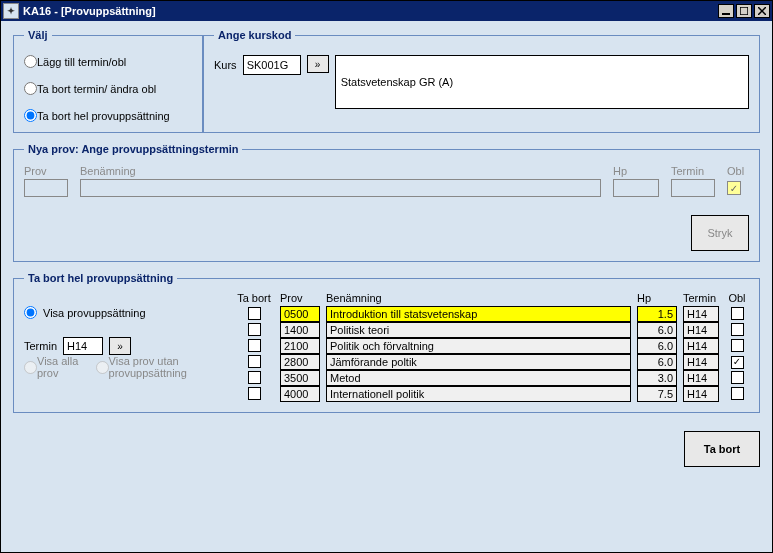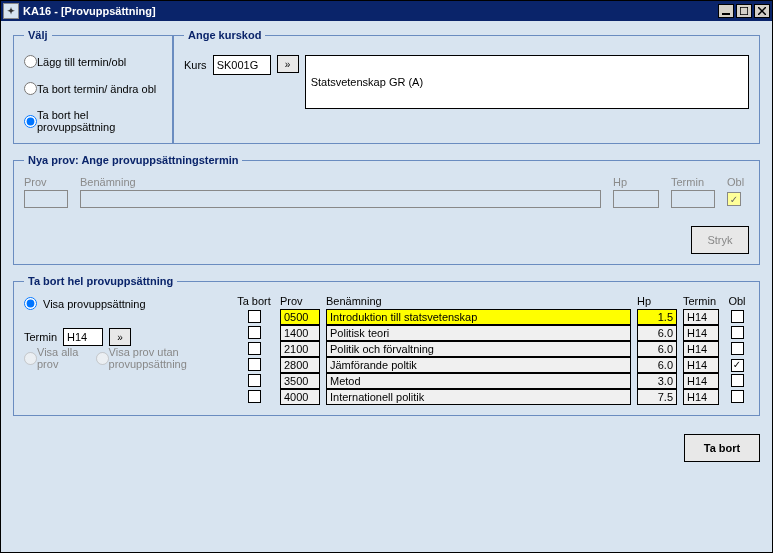--- a/index.html
+++ b/index.html
@@ -57,21 +57,21 @@
   legend {
     color: #0a246a;
     font-weight: bold;
     padding: 0 4px;
     font-size: 11px;
   }
   .row-top {
     display: flex;
     gap: 0;
   }
-  .col-valj { width: 160px; }
+  .col-valj { width: 190px; }
   .col-ange { flex: 1; }
   .radio-group { display: flex; flex-direction: column; gap: 14px; margin-top: 6px; }
   .radio-item { display: flex; align-items: center; }
   .radio-item input { margin: 0; }
   .kurs-row { display: flex; align-items: flex-start; gap: 6px; margin-top: 6px; }
   .kurs-label { padding-top: 4px; }
   .kurs-code {
     width: 58px; height: 20px;
     border: 1px solid #000;
     background: #fff;
@@ -111,33 +111,33 @@
   .obl-box {
     width: 14px; height: 14px;
     border: 1px solid #888;
     background: #ffff99;
     display: flex; align-items: center; justify-content: center;
     font-size: 10px;
     color: #666;
   }
   .btn-stryk-row { display: flex; justify-content: flex-end; margin-top: 18px; }
   .push-btn {
-    min-width: 58px; height: 28px;
+    min-width: 58px; height: 36px;
     background: #e8e8e8;
     border: 1px solid #000;
     font-size: 11px;
     cursor: pointer;
     padding: 0 10px;
   }
   .push-btn[disabled] { color: #888; cursor: default; }
   
   .tb-row { display: flex; align-items: flex-start; gap: 10px; }
   .tb-left { width: 200px; }
   .tb-right { flex: 1; }
-  .tb-visa { display: flex; align-items: center; gap: 6px; margin-top: 2px; }
+  .tb-visa { display: flex; align-items: center; gap: 6px; margin-top: 14px; }
   .termin-row { display: flex; align-items: center; gap: 6px; margin-top: 18px; }
   .termin-input { width: 40px; height: 18px; border: 1px solid #000; background: #fff; padding: 1px 3px; font-size: 11px; }
   .grid-headers, .grid-row { display: flex; align-items: center; gap: 6px; }
   .grid-headers { color: #000; margin-bottom: 2px; }
   .col-tab { width: 40px; text-align: center; }
   .col-prov { width: 40px; }
   .col-ben { flex: 1; }
   .col-hp { width: 40px; text-align: right; }
   .col-term { width: 36px; }
   .col-obl { width: 24px; text-align: center; }

